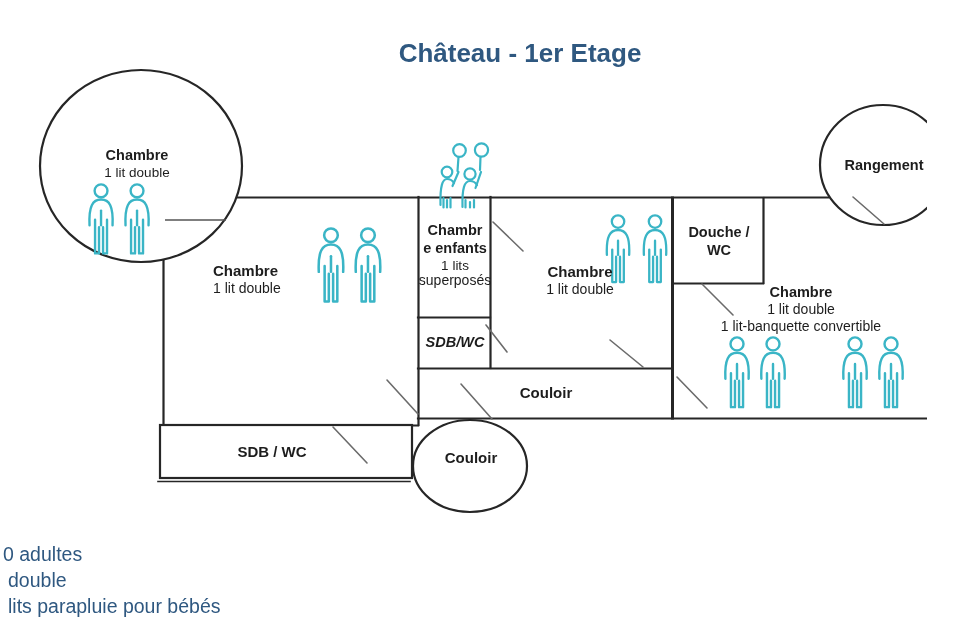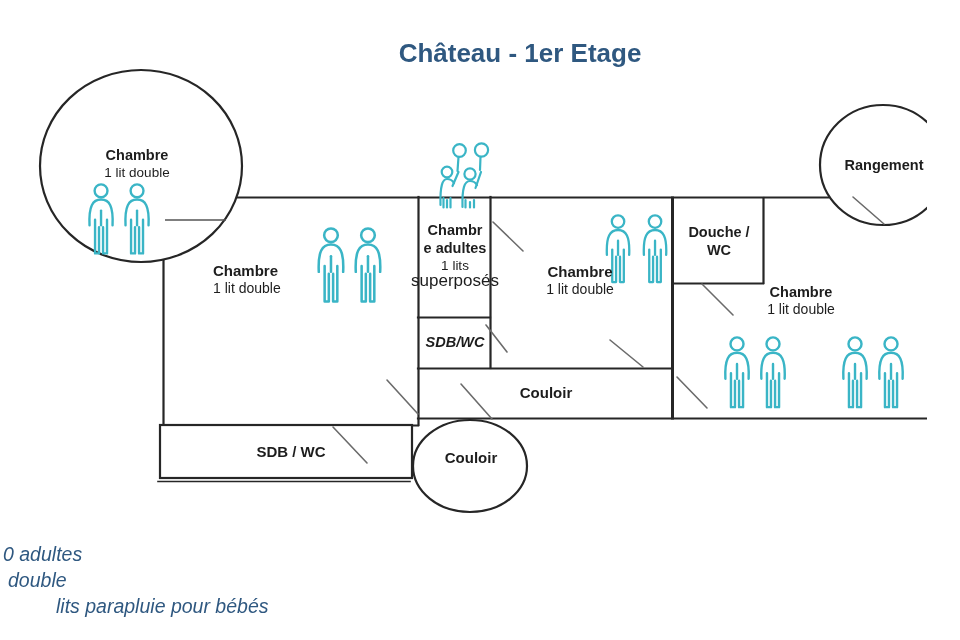--- a/index.html
+++ b/index.html
@@ -4,26 +4,26 @@
 <style>
   html,body{margin:0;padding:0;background:#ffffff;}
   .stage{
     position:relative;width:927px;height:640px;background:#ffffff;overflow:hidden;
     font-family:"Liberation Sans",sans-serif;
   }
   .stage svg{position:absolute;left:0;top:0;}
   .lbl{position:absolute;white-space:nowrap;color:#1d1d1d;}
   .c{transform:translateX(-50%);text-align:center;}
   .title{font-size:26px;font-weight:700;color:#2f5880;}
-  .note{font-size:19.5px;color:#2f5880;font-style:italic;}
+  .note{font-size:19.5px;color:#2f5880;}
   .rn{font-size:14.5px;line-height:18px;font-weight:bold;}
   .rn-lg{font-size:15px;line-height:19px;font-weight:bold;}
   .rd{font-size:14px;line-height:17px;}
   .rd-sm{font-size:13.5px;line-height:17px;}
-  .rd-xs{font-size:17px;line-height:13px;}
+  .rd-xs{font-size:14px;line-height:13px;}
 </style>
 </head>
 <body>
 
 <div class="stage">
 
   <svg width="960" height="640" viewBox="0 0 960 640">
     <defs>
       <g id="adult-fig" fill="none" stroke-width="2.6" stroke-linecap="round" stroke-linejoin="round">
         <circle cx="17" cy="8.5" r="7"></circle>
@@ -131,21 +131,21 @@
     <div class="rd-sm">1 lit double</div>
   </div>
 
   <div class="lbl" style="left:213px;top:261px;">
     <div class="rn-lg">Chambre</div>
     <div class="rd">1 lit double</div>
   </div>
 
   <div class="lbl c" style="left:455px;top:221px;">
     <div class="rn">Chambr</div>
-    <div class="rn">e adultes</div>
+    <div class="rn">e enfants</div>
     <div class="rd-sm">1 lits</div>
     <div class="rd-xs">superposés</div>
   </div>
 
   <div class="lbl c rn" style="left:455px;top:333px;font-style:italic;">SDB/WC</div>
 
   <div class="lbl c" style="left:580px;top:262px;">
     <div class="rn-lg">Chambre</div>
     <div class="rd">1 lit double</div>
   </div>
@@ -153,25 +153,26 @@
   <div class="lbl c" style="left:719px;top:223px;">
     <div class="rn">Douche /</div>
     <div class="rn">WC</div>
   </div>
 
   <div class="lbl c rn" style="left:884px;top:156px;text-align:center;">Rangement</div>
 
   <div class="lbl c" style="left:801px;top:283px;">
     <div class="rn">Chambre</div>
     <div class="rd">1 lit double</div>
+    <div class="rd">1 lit-banquette convertible</div>
   </div>
 
   <div class="lbl c rn-lg" style="left:546px;top:383px;">Couloir</div>
 
-  <div class="lbl c rn-lg" style="left:291px;top:442px;">SDB / WC</div>
+  <div class="lbl c rn-lg" style="left:272px;top:442px;">SDB / WC</div>
 
   <div class="lbl c rn-lg" style="left:471px;top:448px;">Couloir</div>
 
   <div class="lbl note" style="left:3px;top:543px;">0 adultes</div>
   <div class="lbl note" style="left:8px;top:569px;">double</div>
-  <div class="lbl note" style="left:8px;top:595px;margin-left:48px;">lits parapluie pour bébés</div>
+  <div class="lbl note" style="left:8px;top:595px;">lits parapluie pour bébés</div>
 
 </div>
 
 </body></html>

